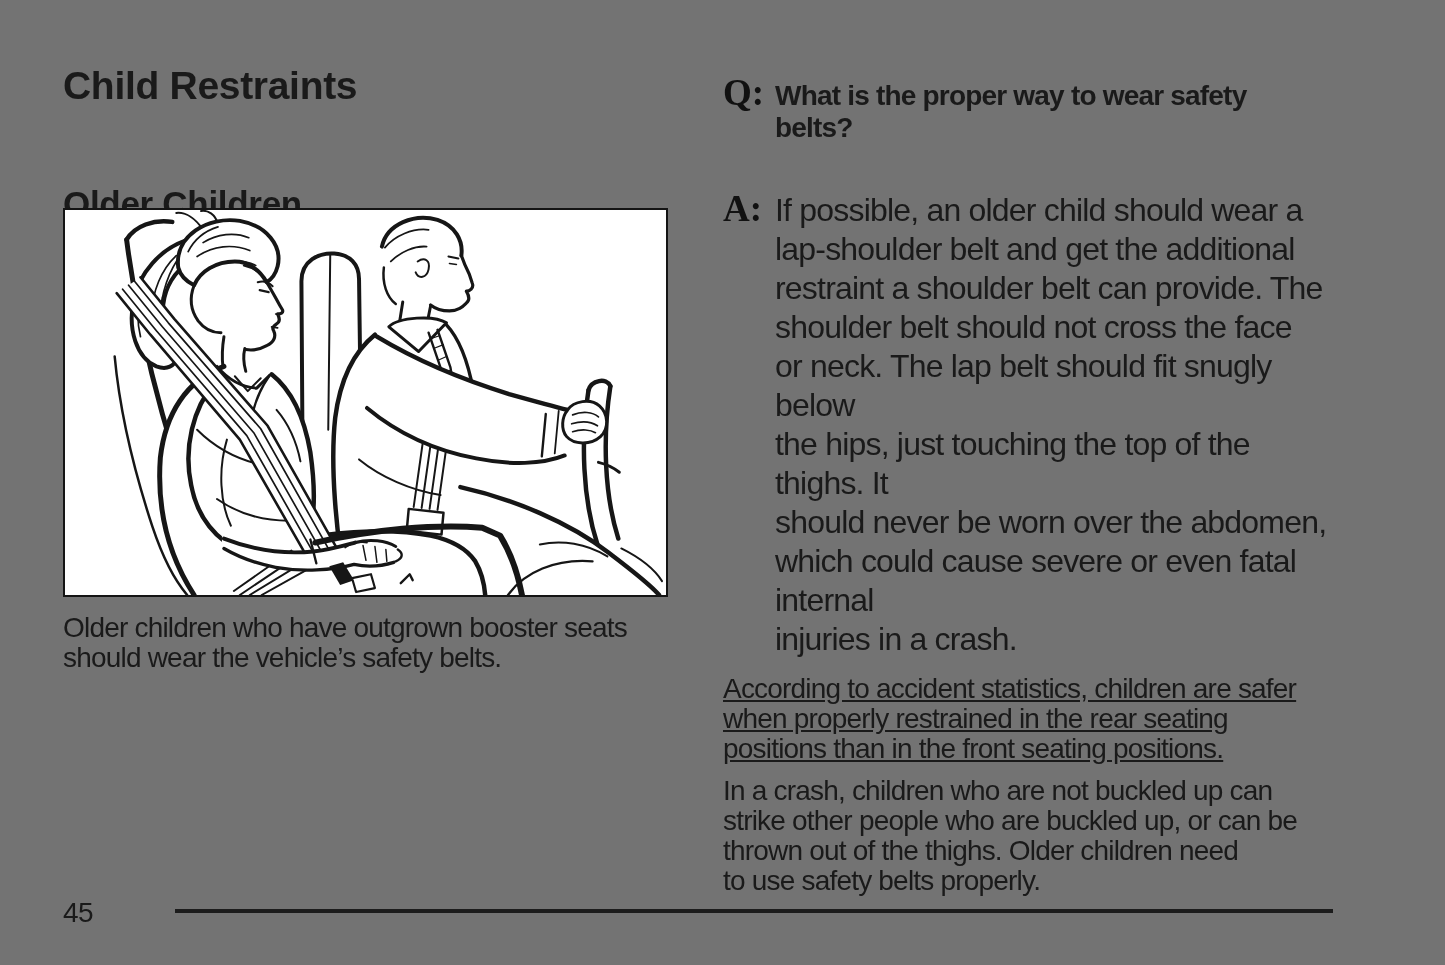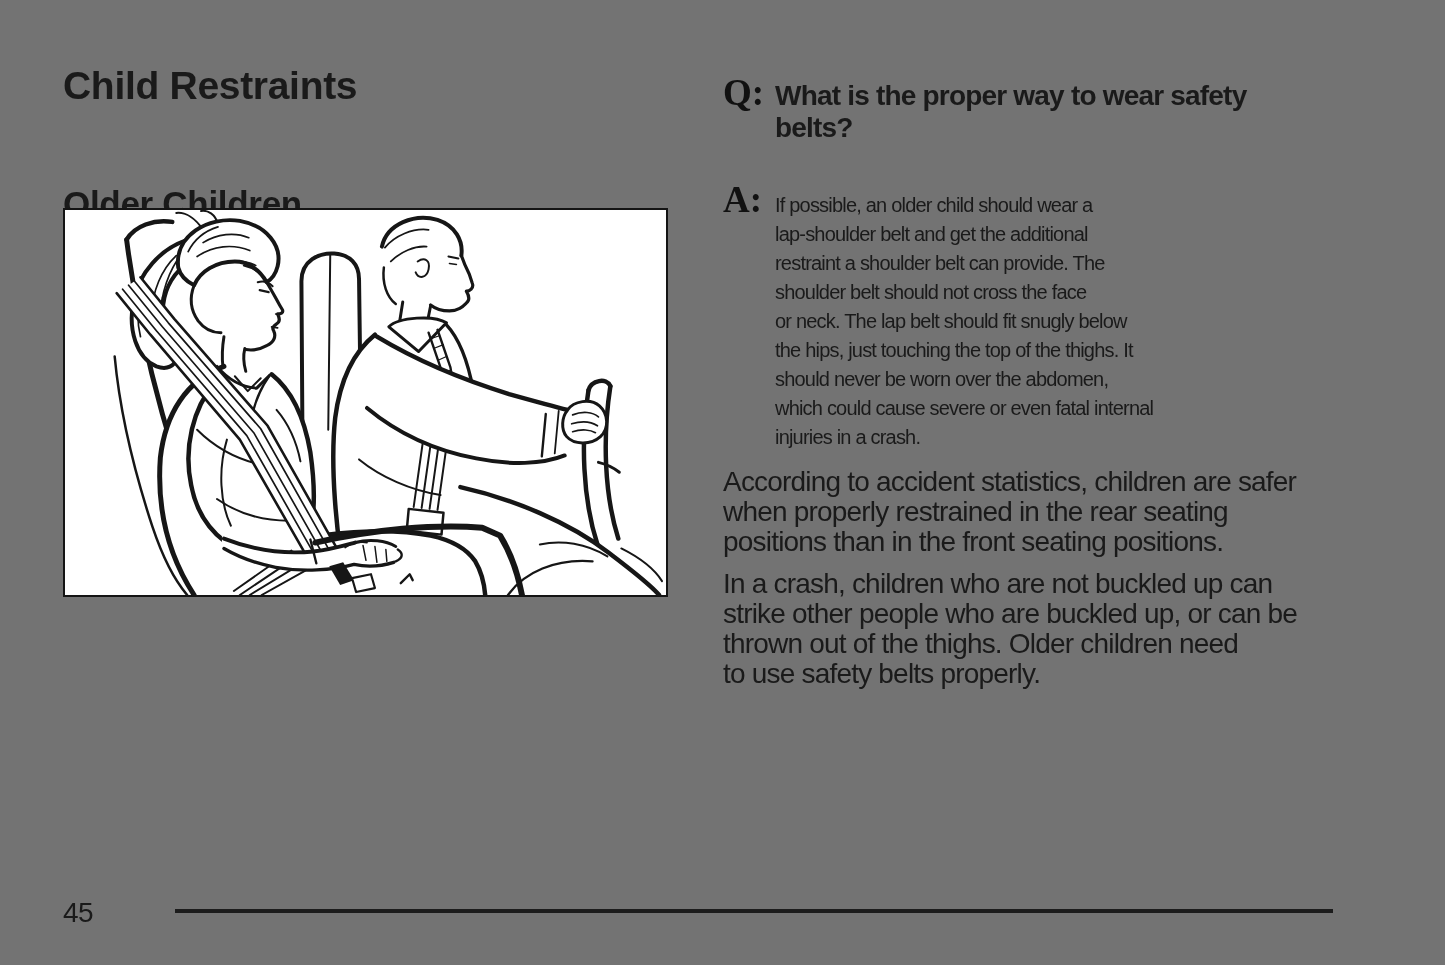--- a/index.html
+++ b/index.html
@@ -10,24 +10,24 @@
   #title{left:63px;top:66px;font-size:39px;font-weight:700;letter-spacing:-0.3px;line-height:1;}
   #subtitle{left:63px;top:144px;font-size:35px;font-weight:700;letter-spacing:-0.3px;line-height:1;margin-top:42px;}
   #figure{left:63px;top:208px;width:605px;height:389px;border:2px solid #141414;box-sizing:border-box;background:#fff;}
   #figure svg{display:block;width:100%;height:100%;}
   #caption{left:63px;top:613px;width:640px;font-size:28px;line-height:30px;letter-spacing:-0.8px;}
   #qa-col{left:723px;top:74px;width:618px;}
   .qa-row{display:flex;align-items:baseline;}
   .qa-marker{flex:0 0 52px;font-family:"Liberation Serif","DejaVu Serif",serif;
              font-weight:700;font-size:37px;line-height:1;color:#111;}
   .question{font-size:28px;font-weight:700;line-height:32px;letter-spacing:-0.8px;}
-  .answer{font-size:20px;line-height:29px;letter-spacing:-0.8px;margin-top:32px;}
+  .answer{font-size:32px;line-height:39px;letter-spacing:-0.8px;margin-top:32px;}
   .answer-row{margin-top:15px;}
   .para{font-size:28px;line-height:30px;letter-spacing:-0.8px;}
-  #para-1{margin-top:15px;}
+  #para-1{margin-top:15px;text-decoration:underline;}
   #para-2{margin-top:12px;}
   #page-number{left:63px;top:899px;font-size:28px;letter-spacing:-0.5px;line-height:1;}
   #footer-rule{left:175px;top:909px;width:1158px;height:4px;background:#1c1c1c;}
 </style>
 </head>
 <body>
 
 <div class="page">
 
   <div class="abs" id="title">Child Restraints</div>
@@ -166,20 +166,22 @@
           <path d="M 196,81 L 205,83" stroke-width="2.2"></path>
           <path d="M 212,105 L 216,106" stroke-width="1.5"></path>
           <path d="M 208,118 L 214,119" stroke-width="1.8"></path>
         </g>
 
         <path d="M 338,377 L 347,368 L 350,374" stroke-width="2.4"></path>
       </g>
     </svg>
   </div>
 
+  <div class="abs prewrap" id="caption">Older children who have outgrown booster seats
+should wear the vehicle’s safety belts.</div>
 
   <div class="abs" id="qa-col">
     <div class="qa-row">
       <span class="qa-marker">Q:</span>
       <span class="question prewrap">What is the proper way to wear safety
 belts?</span>
     </div>
     <div class="qa-row answer-row">
       <span class="qa-marker">A:</span>
       <span class="answer prewrap">If possible, an older child should wear a

